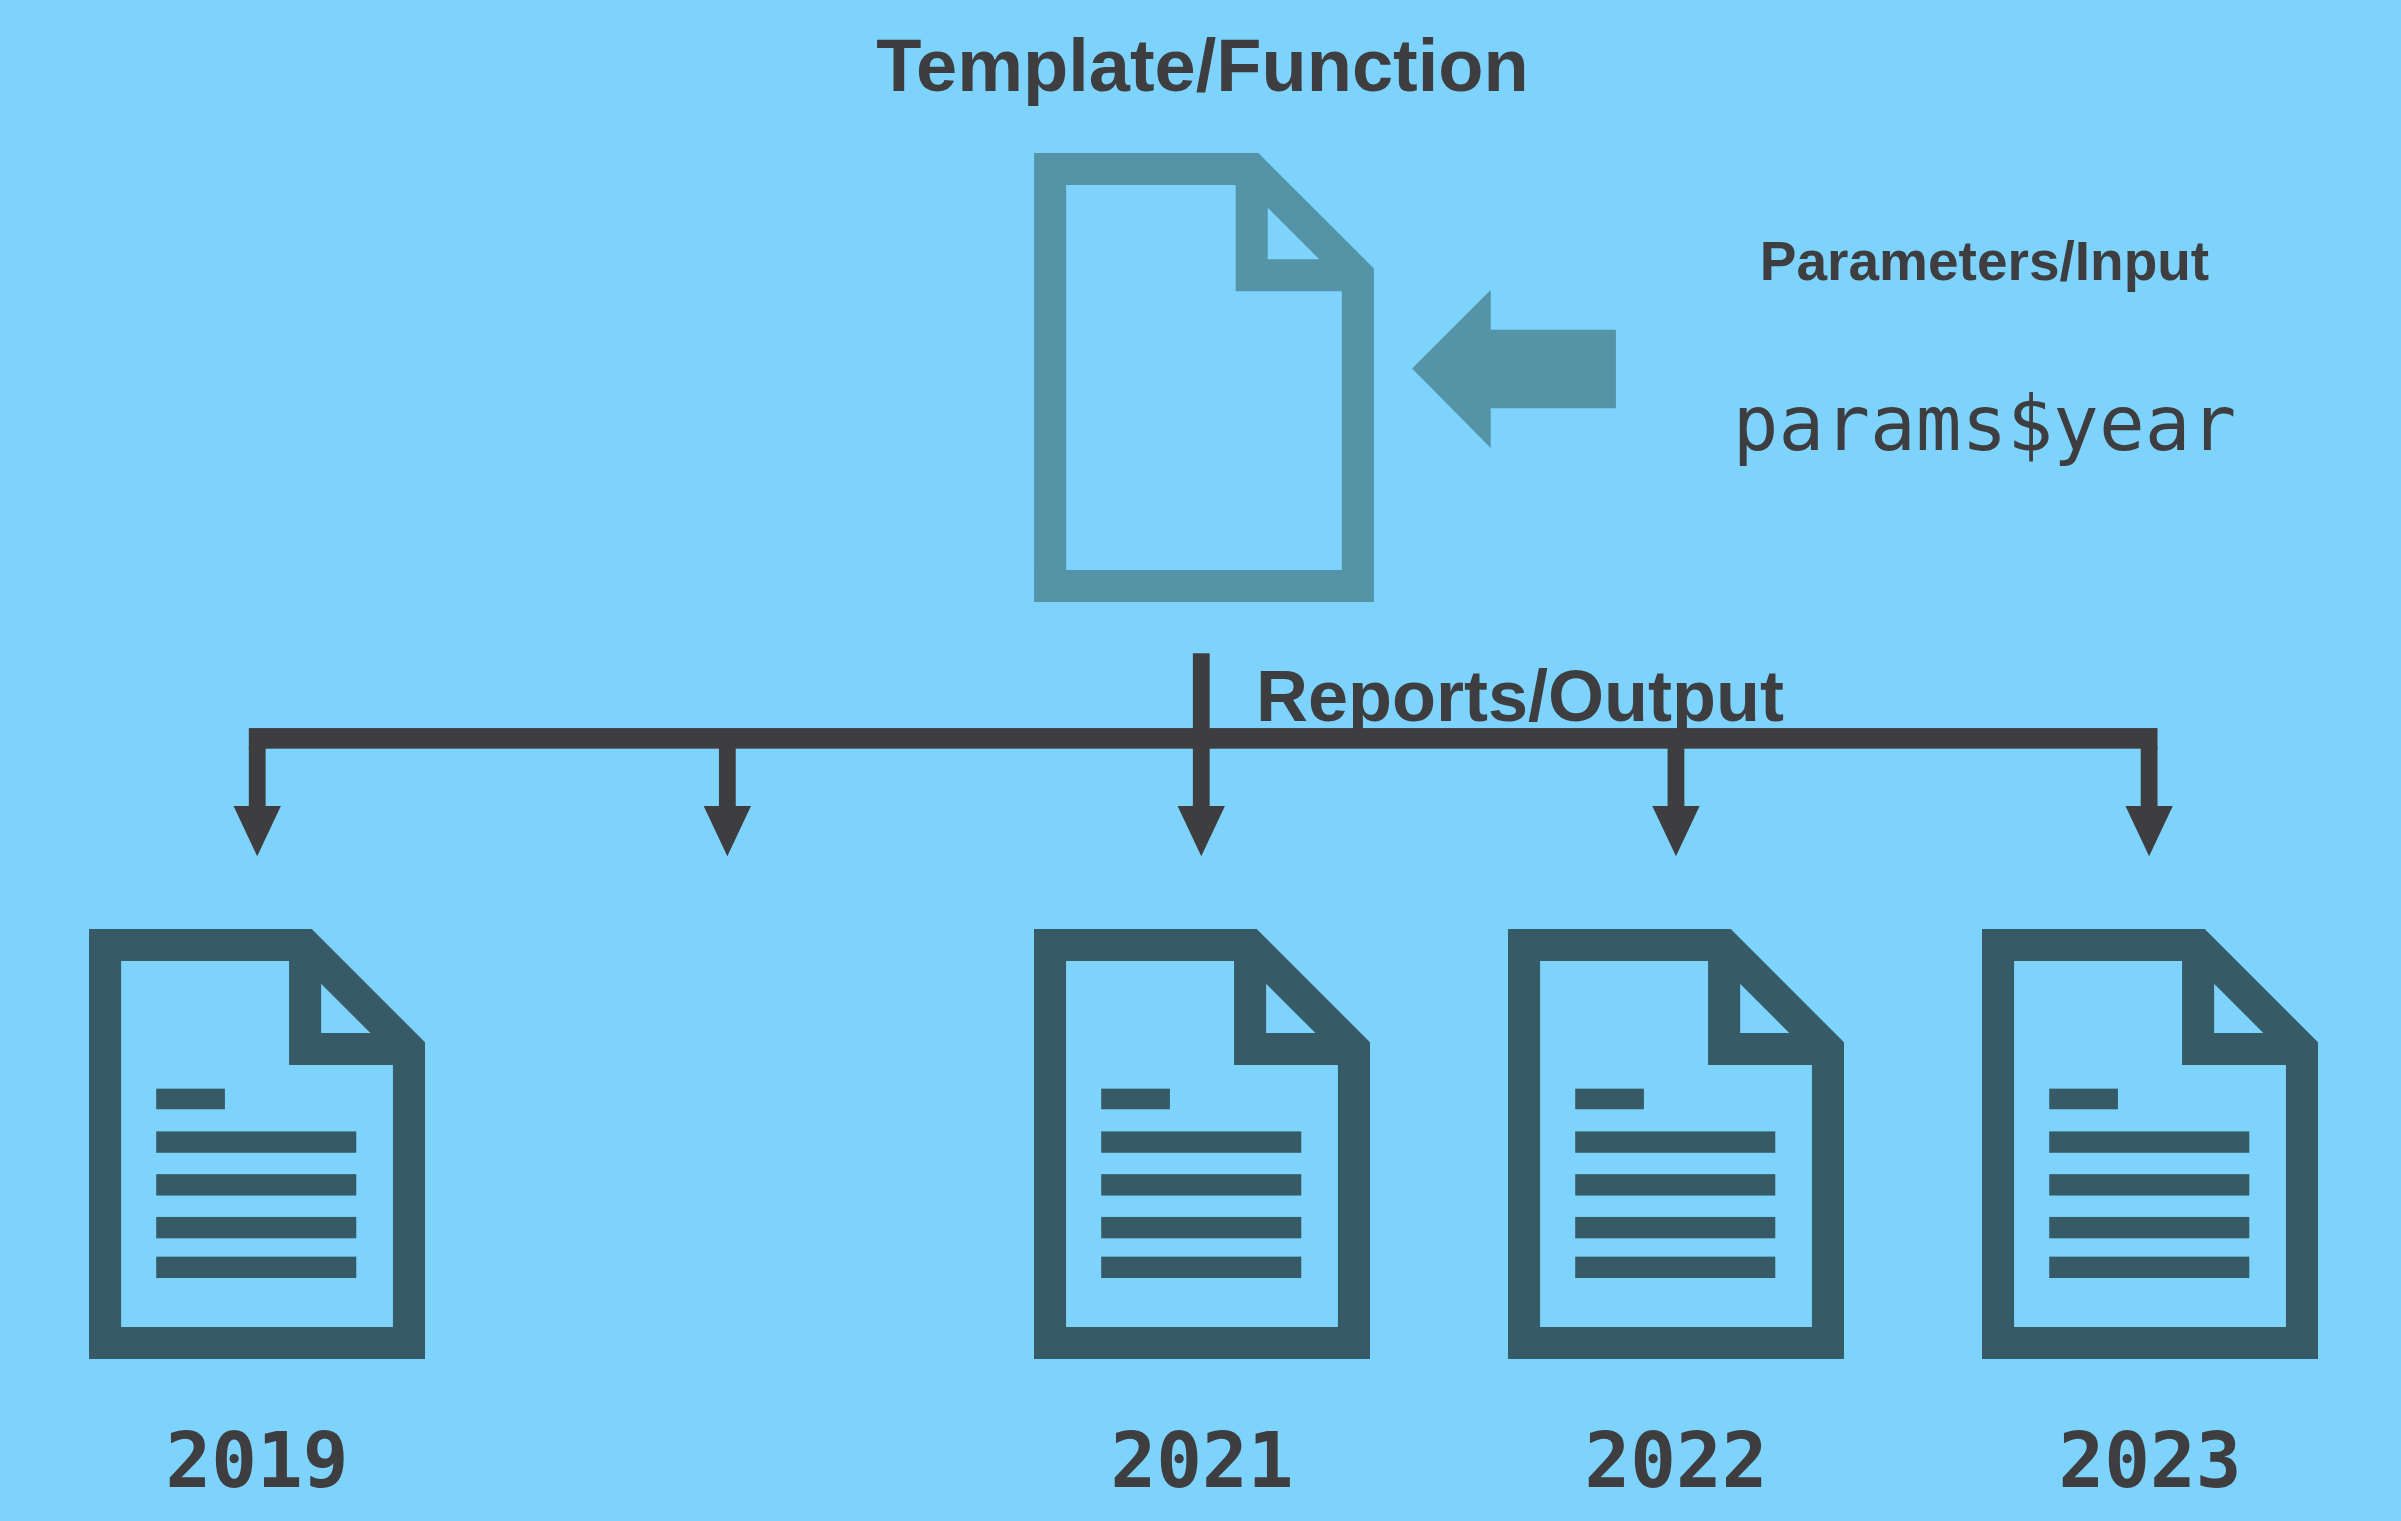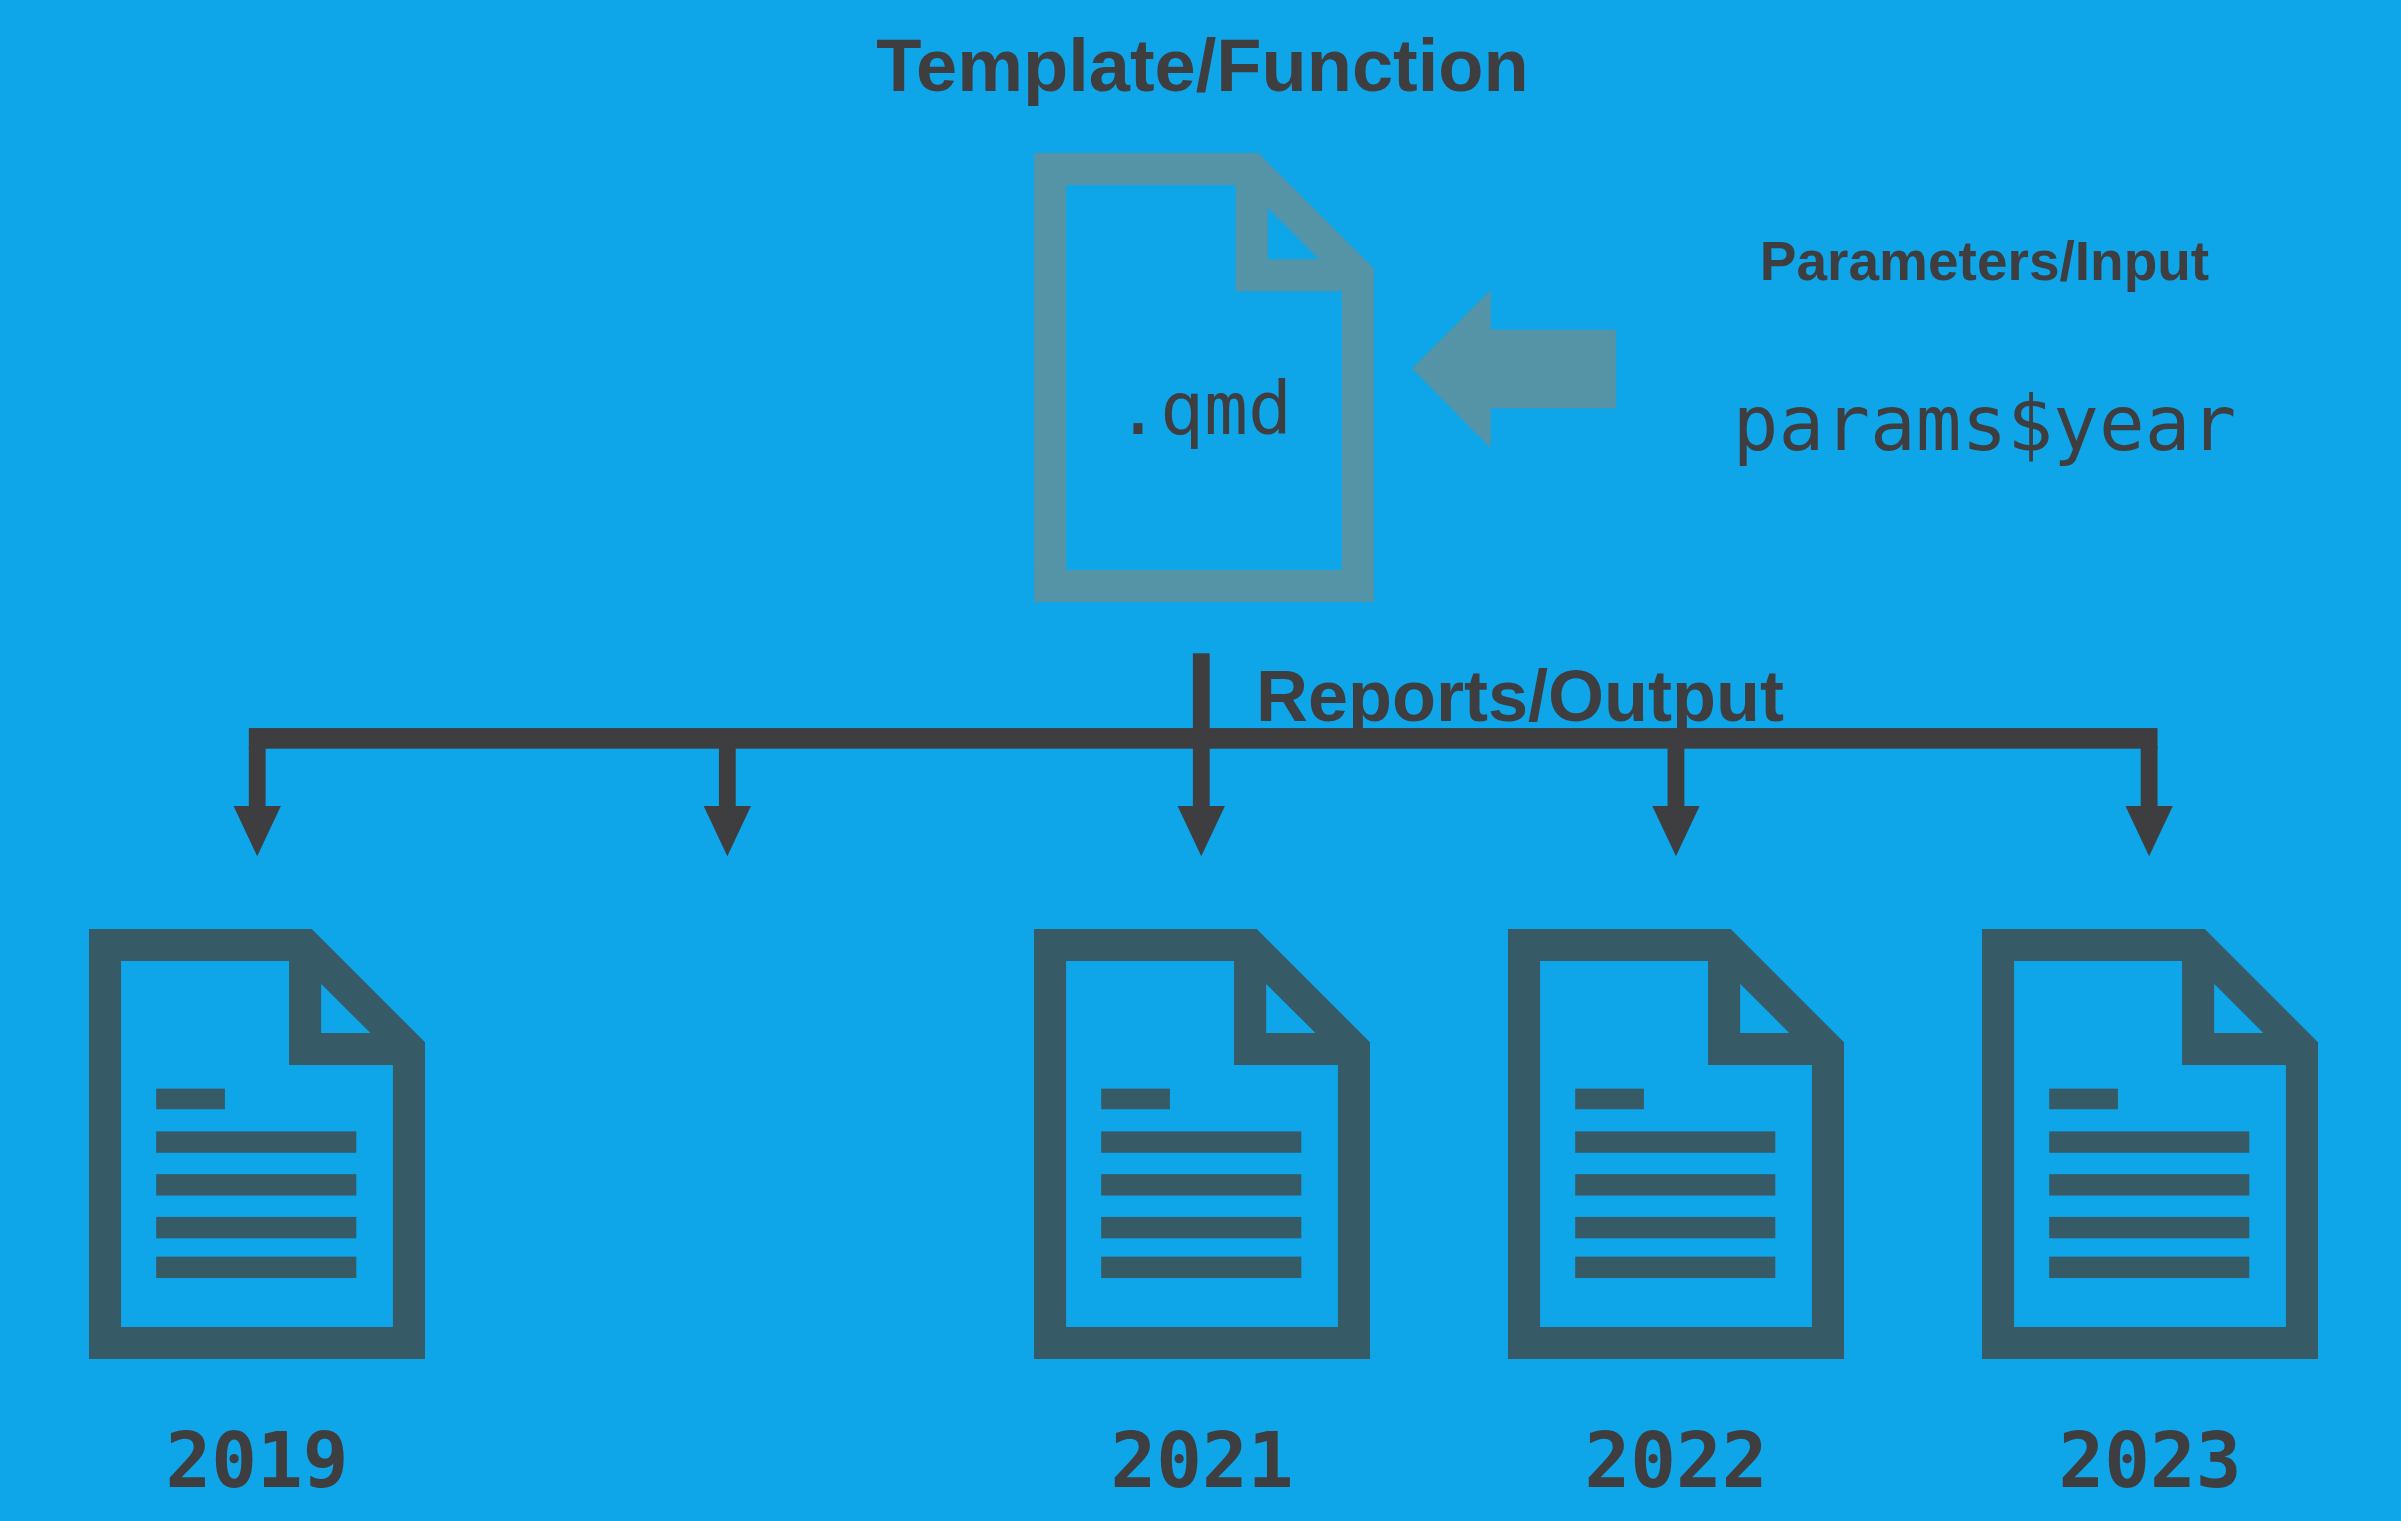--- a/index.html
+++ b/index.html
@@ -1,17 +1,17 @@
 <!DOCTYPE html>
 <html style="font-size:12.2px"><head>
 <meta charset="utf-8">
 <style>
   html,body{margin:0;padding:0;background:#000;}
   #canvas{
-    position:relative;width:2401px;height:1521px;background:#0ea5e9;
+    position:relative;width:2401px;height:1521px;background:#7dd3fc;
     overflow:hidden;font-family:"Liberation Sans",sans-serif;
   }
   .abs{position:absolute;}
   .heading{
     font-family:"Liberation Sans",sans-serif;
     font-weight:bold;color:#3E3E40;white-space:nowrap;
   }
   .mono{
     font-family:"DejaVu Sans Mono",monospace;
     color:#3E3E40;white-space:nowrap;
@@ -47,21 +47,20 @@
 <body>
 
 <div id="canvas">
 
   <div id="diagram-title" class="abs heading">Template/Function</div>
 
   <svg id="qmd-doc" class="abs" viewBox="0 0 445 588" aria-hidden="true">
     <path d="M21,21 H285 L424,160 V567 H21 Z" fill="none" stroke="#5494A6" stroke-width="42" stroke-linejoin="miter"></path>
     <path d="M285,21 V160 H424" fill="none" stroke="#5494A6" stroke-width="42"></path>
   </svg>
-  <div id="qmd-label" class="abs mono">.qmd</div>
 
   <svg id="input-arrow" class="abs" viewBox="0 0 267 207" aria-hidden="true">
     <polygon points="0,103 103,0 103,52 267,52 267,155 103,155 103,207" fill="#5494A6"></polygon>
   </svg>
 
   <div id="parameters-label" class="abs heading">Parameters/Input</div>
   <div id="parameters-code" class="abs mono">params$year</div>
 
   <div id="reports-label" class="abs heading">Reports/Output</div>
 

